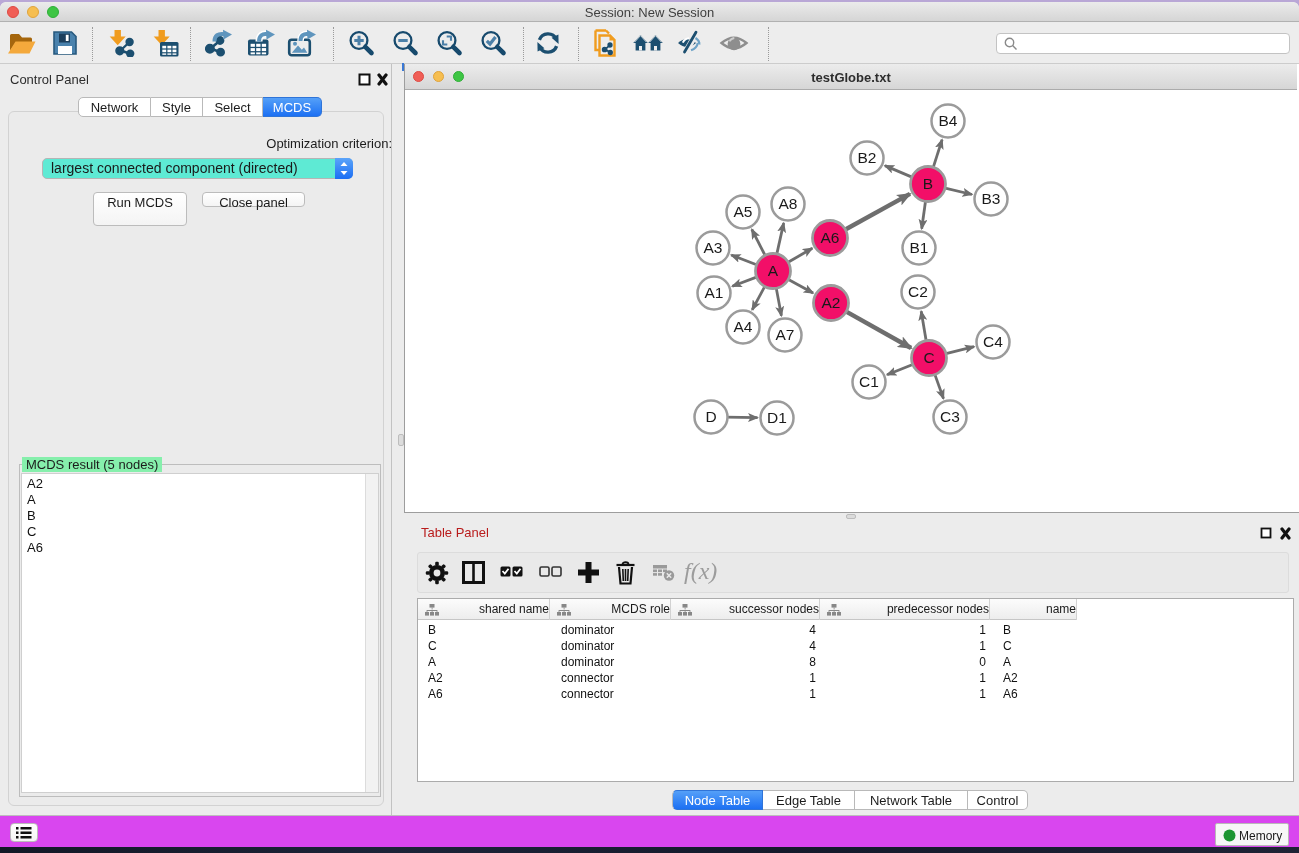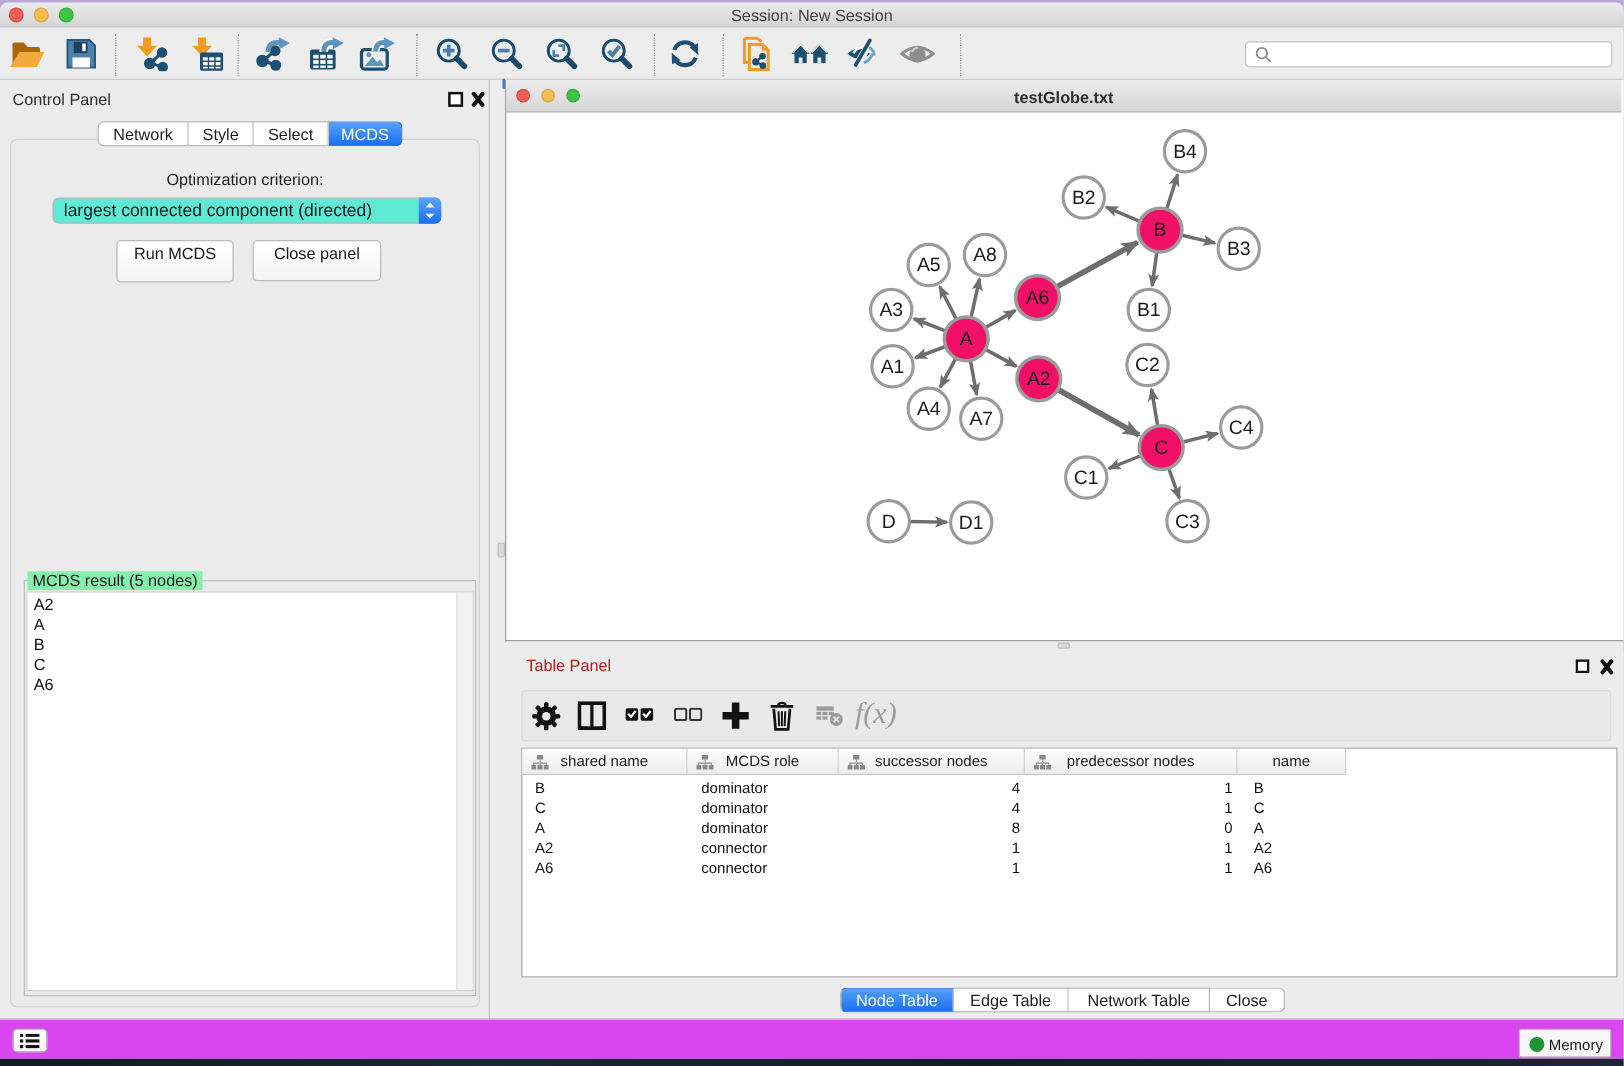--- a/index.html
+++ b/index.html
@@ -13,37 +13,37 @@
 .tsep{position:absolute;top:4px;height:34px;width:0;border-left:1px dotted #9a9a9a}
 #search{position:absolute;left:996px;top:10px;width:294px;height:21px;background:#fff;border:1px solid #c3c3c3;border-radius:4px}
 #cpanel{position:absolute;left:0;top:62px;width:392px;height:753px;background:#ececec;border-right:1px solid #c2c2c2}
 #cphead{position:absolute;left:10px;top:8px;font-size:13px;color:#2d2d2d}
 #cpbody{position:absolute;left:8px;top:47px;width:376px;height:695px;background:#ebebeb;border:1px solid #d2d2d2;border-radius:6px}
 .tabgrp{position:absolute;display:flex;font-size:13px;color:#1c1c1c}
 .tabgrp .tab{background:#fff;border:1px solid #b9b9b9;border-left:none;padding:0;display:flex;align-items:center;justify-content:center;height:20px}
 .tabgrp .tab:first-child{border-left:1px solid #b9b9b9;border-radius:5px 0 0 5px}
 .tabgrp .tab:last-child{border-radius:0 5px 5px 0}
 .tabgrp .sel{background:linear-gradient(#55a0f8,#1c70f3);border-color:#2f74d8;color:#fff}
-#optlabel{position:absolute;left:0;top:72px;width:392px;text-align:center;font-size:13px;color:#1c1c1c}
+#optlabel{position:absolute;left:0;top:72px;width:392px;text-align:right;font-size:13px;color:#1c1c1c}
 #dropdown{position:absolute;left:42px;top:94px;width:311px;height:21px;background:#5eead4;border:1px solid #b5b5b5;border-radius:5px;font-size:14px;color:#1a1a1a;line-height:19px;padding-left:8px;white-space:nowrap}
 #ddbtn{position:absolute;right:-1px;top:-1px;width:18px;height:21px;background:linear-gradient(#5ba4f9,#1b6ef4);border-radius:0 5px 5px 0}
 .btn{position:absolute;background:linear-gradient(#ffffff,#f4f4f4);border:1px solid #bcbcbc;border-radius:4px;font-size:13px;color:#1a1a1a;text-align:center}
 #grpbox{position:absolute;left:19px;top:400px;width:362px;height:333px;border:1px solid #bdbdbd}
 #grplab{position:absolute;left:2px;top:-8px;background:#86efac;padding:0 4px;font-size:13px;color:#1c1c1c}
 #listbox{position:absolute;left:1px;top:8px;width:358px;height:320px;background:#fff;border:1px solid #cfcfcf;font-size:13px;color:#111;line-height:16px;padding:2px 0 0 5px}
 #listsb{position:absolute;right:2px;top:9px;width:13px;height:318px;background:#f2f2f2;border-left:1px solid #dcdcdc}
 #netwin{position:absolute;left:404px;top:62px;width:1001px;height:449px;background:#fff;border:1px solid #9d9d9d;border-top:none}
 #nettitle{position:absolute;left:0;top:0;width:892px;height:26px;background:linear-gradient(#ececec,#d6d6d6);border-bottom:1px solid #ababab}
 #netname{position:absolute;top:6px;width:100%;text-align:center;font-size:13px;font-weight:700;color:#2d2d2d}
 #tpanel{position:absolute;left:404px;top:518px;width:895px;height:295px;background:#ececec}
 #tphead{position:absolute;left:17px;top:5px;font-size:13px;color:#b91c1c}
 #tptools{position:absolute;left:13px;top:32px;width:872px;height:41px;background:#e9e9e9;border:1px solid #dcdcdc;border-radius:3px}
 #ttable{position:absolute;left:13px;top:78px;width:877px;height:184px;background:#fff;border:1px solid #ababab}
 #thead{position:absolute;left:0;top:0;height:21px;background:linear-gradient(#fcfcfc,#ededed);border-bottom:1px solid #c6c6c6}
-.hcell{position:absolute;top:0;height:21px;border-right:1px solid #d2d2d2;font-size:12px;color:#1a1a1a;text-align:center;line-height:21px}
+.hcell{position:absolute;top:0;height:21px;border-right:1px solid #d2d2d2;font-size:12px;color:#1a1a1a;text-align:right;line-height:21px}
 .trow{position:absolute;font-size:12px;color:#111;height:16px;line-height:16px}
 #statusbar{position:absolute;left:0;top:813px;width:1299px;height:32px;background:#d946ef;border-top:1px solid #bdbdbd}
 #memory{position:absolute;right:10px;top:7px;width:74px;height:23px;background:#f7f7f7;border:1px solid #b9b9b9;border-radius:2px;font-size:12px;color:#1a1a1a}
 #darkstrip{position:absolute;left:0;top:847px;width:1299px;height:6px;background:linear-gradient(90deg,#121826,#1c2438 30%,#141a2b 60%,#1e2335)}
 </style></head><body>
 
 <div id="win">
   <div id="titlebar">
     <div class="tl" style="left:7px;background:#f05e56;border:0.5px solid #dd4a43"></div>
     <div class="tl" style="left:27px;background:#f6be50;border:0.5px solid #e0a33b"></div>
@@ -210,21 +210,21 @@
       <div class="tab sel" style="width:59px">MCDS</div>
     </div>
     <div id="optlabel">Optimization criterion:</div>
     <div id="dropdown">largest connected component (directed)
       <div id="ddbtn"><svg width="18" height="21">
             <path d="M9 4 L12.5 8 H5.5 Z" fill="#fff"></path>
             <path d="M9 17 L5.5 13 H12.5 Z" fill="#fff"></path>
           </svg></div>
     </div>
     <div class="btn" style="left:93px;top:128px;width:94px;height:34px;line-height:20px">Run MCDS</div>
-    <div class="btn" style="left:202px;top:128px;width:103px;height:33px;line-height:20px">Close panel</div>
+    <div class="btn" style="left:202px;top:128px;width:103px;height:15px;line-height:20px">Close panel</div>
     <div id="grpbox">
       <div id="grplab">MCDS result (5 nodes)</div>
       <div id="listbox">A2<br>A<br>B<br>C<br>A6</div>
       <div id="listsb"></div>
     </div>
   </div>
 
   <div class="abs" style="left:402px;top:61px;width:2px;height:8px;background:#3b79d6"></div>
   <div id="netwin">
     <div id="nettitle">
@@ -450,21 +450,21 @@
       <div class="trow" style="left:10px;top:87px">A6</div>
         <div class="trow" style="left:143px;top:87px">connector</div>
         <div class="trow" style="left:253px;top:87px;width:145px;text-align:right">1</div>
         <div class="trow" style="left:402px;top:87px;width:166px;text-align:right">1</div>
         <div class="trow" style="left:585px;top:87px">A6</div>
     </div>
     <div class="tabgrp" style="left:268px;top:270px">
       <div class="tab sel" style="width:91px">Node Table</div>
       <div class="tab" style="width:92px">Edge Table</div>
       <div class="tab" style="width:113px">Network Table</div>
-      <div class="tab" style="width:60px">Close</div>
+      <div class="tab" style="width:60px">Control</div>
     </div>
   </div>
 
   <div id="statusbar">
     <div class="btn" style="left:10px;top:7px;width:28px;height:19px"><svg width="16" height="12" style="margin-top:3px">
           <g fill="#111">
             <rect x="0" y="0" width="2.5" height="2.5"></rect>
             <rect x="4.5" y="0" width="11" height="2.5"></rect>
             <rect x="0" y="4.5" width="2.5" height="2.5"></rect>
             <rect x="4.5" y="4.5" width="11" height="2.5"></rect>

